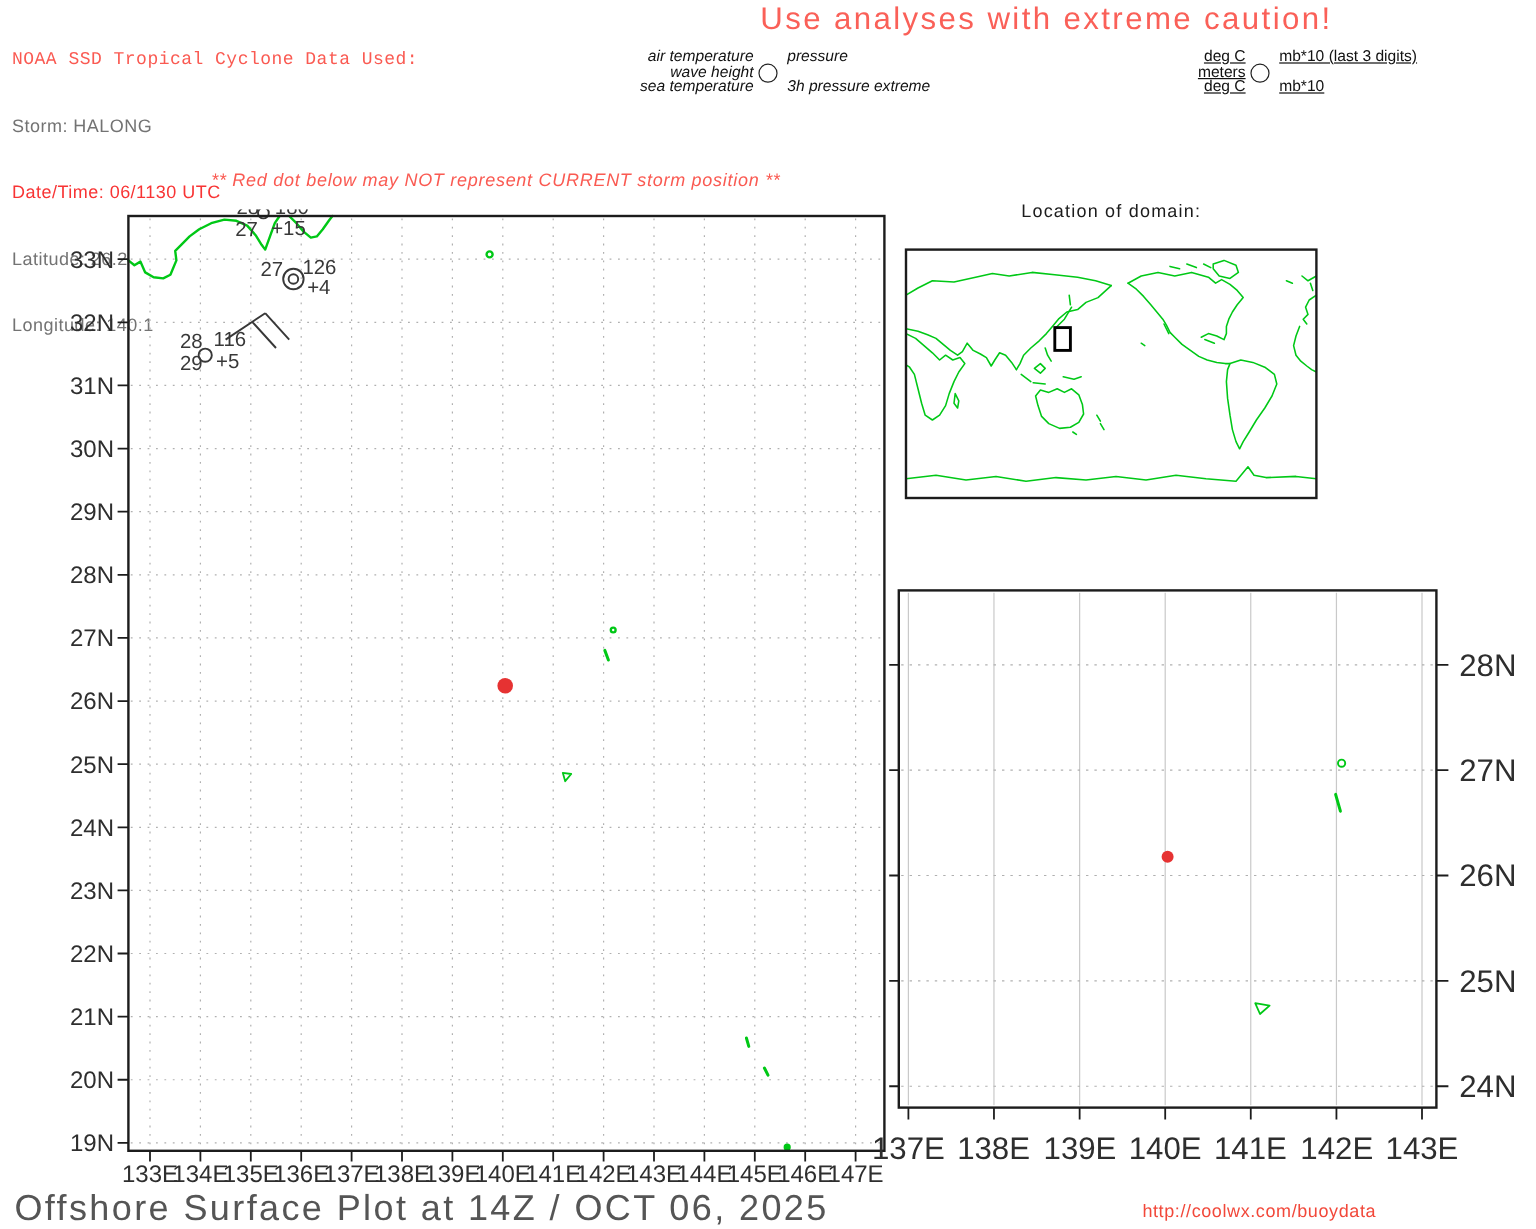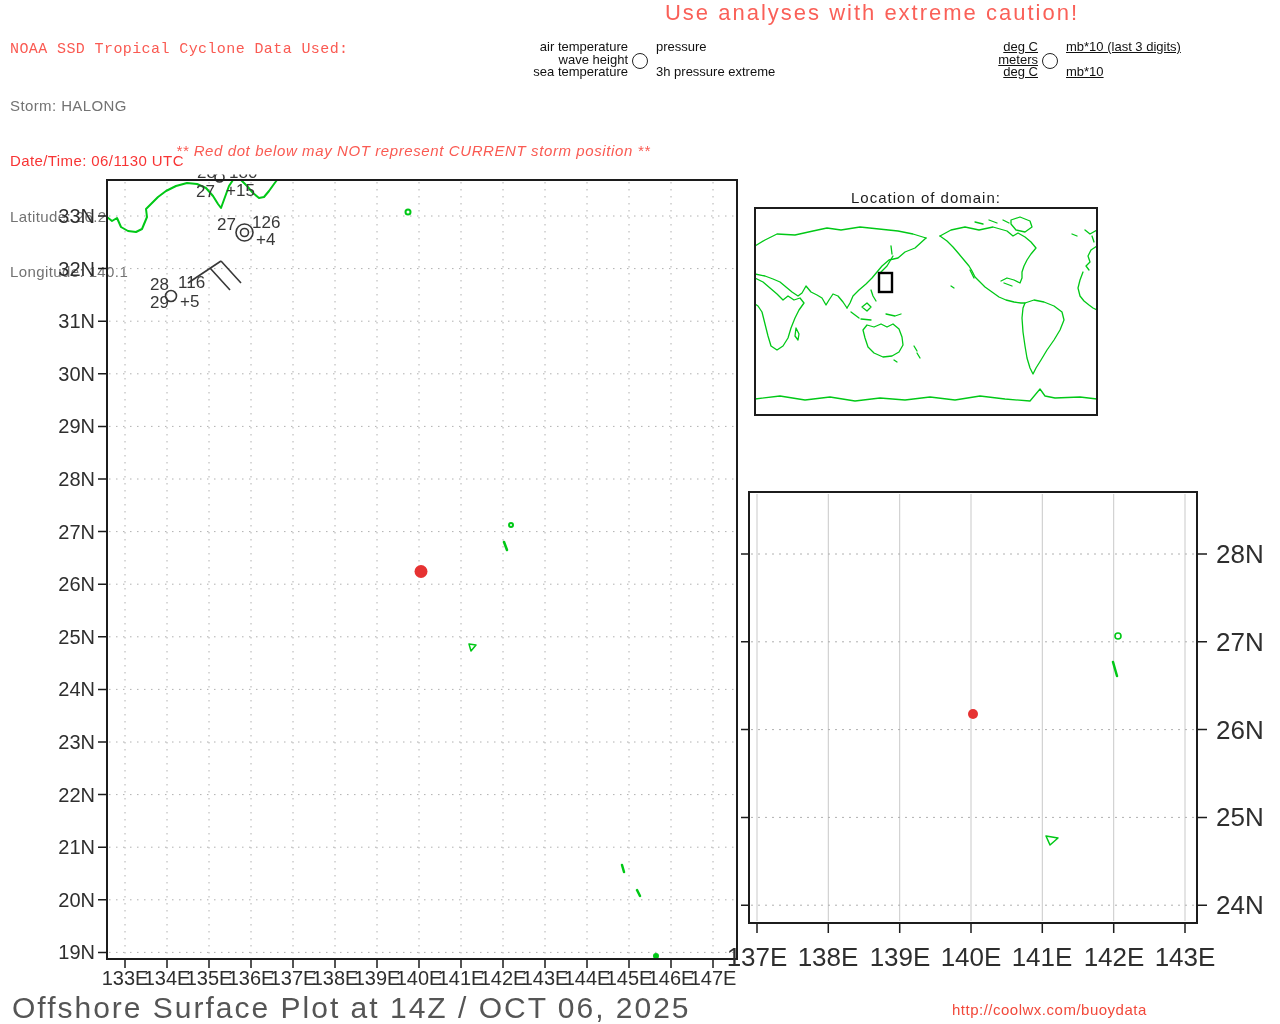--- a/index.html
+++ b/index.html
@@ -5,37 +5,37 @@
   html,body{margin:0;padding:0;background:#fff;}
   body{font-family:"Liberation Sans",sans-serif;}
   #screen{position:relative;width:1280px;height:1024px;background:#ffffff;overflow:hidden;}
   .abs{position:absolute;}
   
   #storm-info{left:10px;top:4px;font-size:15px;line-height:18.5px;letter-spacing:.4px;white-space:pre;}
   .red-light{color:#fa5a52;font-family:Liberation Mono, monospace;}
   .red-strong{color:#f83434;font-weight:normal;}
   .ink{color:#737373;}
   
-  #caution{left:602px;top:0px;width:540px;text-align:center;font-size:22px;letter-spacing:2px;color:#fa6058;white-space:nowrap;}
+  #caution{left:602px;top:0px;width:540px;text-align:center;font-size:26px;letter-spacing:2px;color:#fa6058;white-space:nowrap;}
   
   .legend{font-size:13px;line-height:12.5px;color:#111;}
-  #legend-station{left:516px;top:41px;}
+  #legend-station{left:516px;top:41px;font-style:italic;}
   #legend-units{left:962px;top:41px;text-decoration:underline;}
   .leg-row{display:flex;align-items:flex-start;}
   .leg-l{display:inline-block;text-align:right;white-space:nowrap;}
   #legend-station .leg-l{width:112px;}
   #legend-units .leg-l{width:76px;}
   .leg-r{margin-left:28px;white-space:nowrap;}
   .leg-circle{position:absolute;width:14px;height:14px;border:1.6px solid #222;border-radius:50%;background:transparent;}
   #legend-station .leg-circle{left:116px;top:12px;}
   #legend-units .leg-circle{left:80px;top:12px;}
   
   #warning{left:176px;top:142px;font-size:15px;letter-spacing:.6px;color:#fa5a52;white-space:nowrap;font-style:italic;}
   
-  #inset-title{left:755px;top:189px;width:342px;text-align:center;font-size:15px;letter-spacing:1px;color:#1c1c1c;}
+  #inset-title{left:755px;top:168px;width:342px;text-align:center;font-size:15px;letter-spacing:1px;color:#1c1c1c;}
   
   #footer-title{left:12px;top:991px;font-size:30px;letter-spacing:2px;color:#555;white-space:nowrap;}
   #footer-url{left:952px;top:1001px;font-size:15px;letter-spacing:.5px;color:#f2483a;white-space:nowrap;}
   
   svg text{font-family:"Liberation Sans",sans-serif;fill:#2e2e2e;}
   .ax-main{font-size:20px;}
   .ax-zoom{font-size:26px;}
   .station-txt{font-size:17px;fill:#383838;}
 </style>
 </head>

